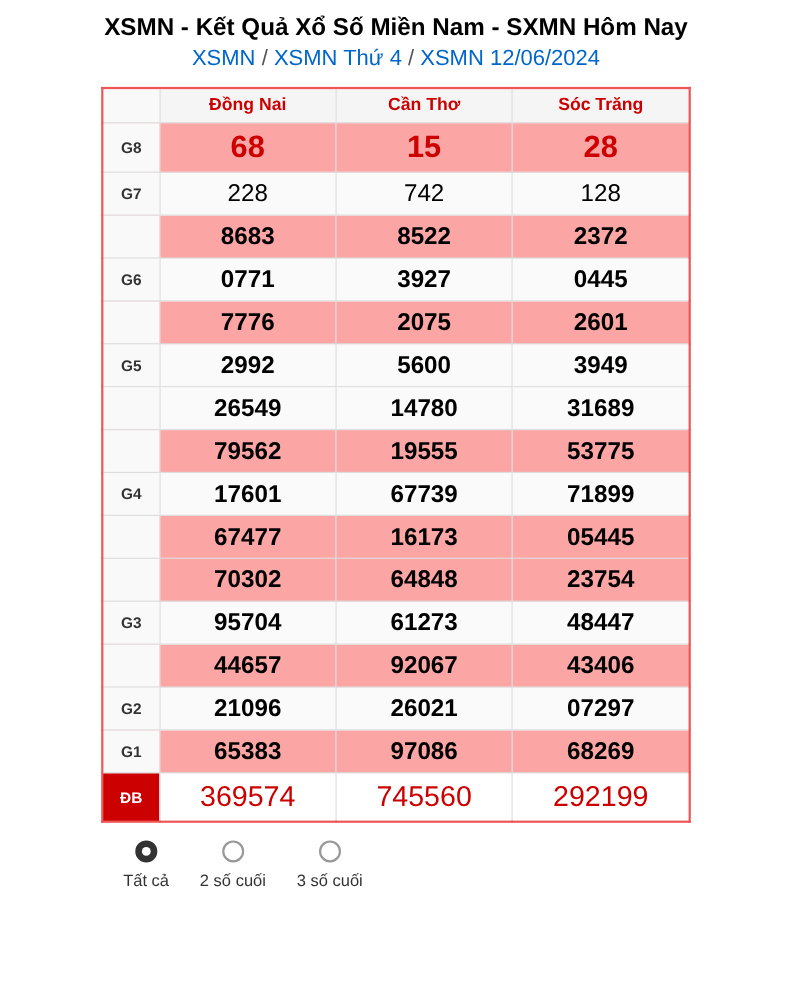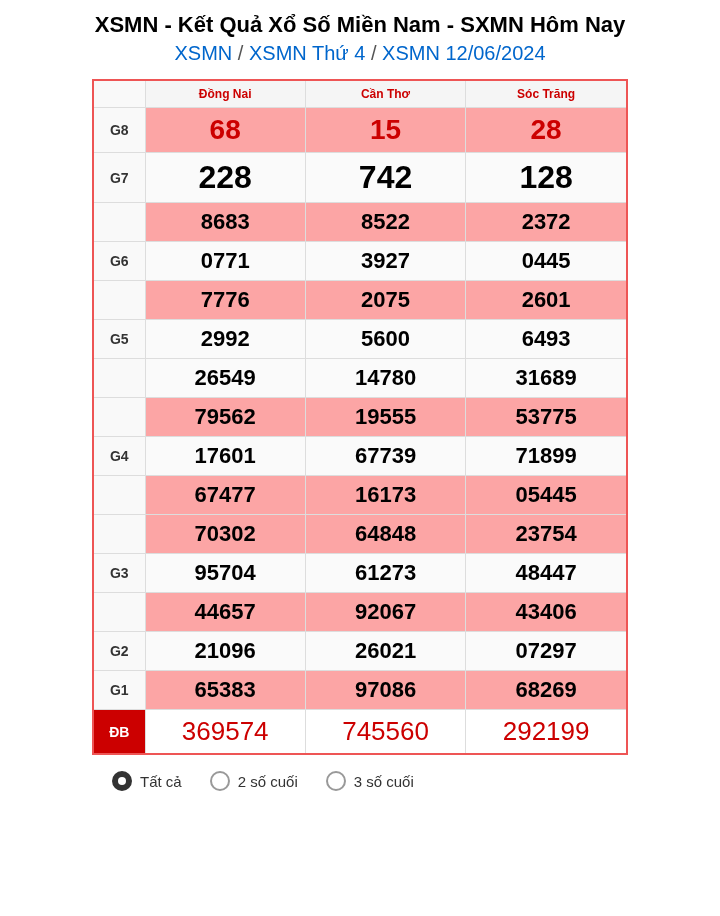--- a/index.html
+++ b/index.html
@@ -51,43 +51,43 @@
       border: 1px solid #ddd;
       text-align: center;
       padding: 6px 4px;
     }
 
     .result-table thead tr {
       background: #f5f5f5;
     }
 
     .col-province {
-      font-size: 12px;
+      font-size: 16px;
       font-weight: bold;
       color: #cc0000;
       padding: 10px 4px;
     }
 
     .col-label {
       font-size: 14px;
       font-weight: bold;
       color: #333;
       background: #f9f9f9;
       width: 52px;
     }
 
     .prize-g8 {
       font-size: 28px;
       font-weight: bold;
       color: #cc0000;
     }
 
     .prize-g7 {
-      font-size: 32px;
-      font-weight: bold;
+      font-size: 22px;
+      font-weight: normal;
       color: #000;
     }
 
     .prize-normal {
       font-size: 22px;
       font-weight: bold;
       color: #000;
     }
 
     .prize-db {
@@ -123,20 +123,21 @@
       padding-left: 20px;
     }
 
     .filter-option {
       display: flex;
       align-items: center;
       gap: 8px;
       font-size: 15px;
       color: #333;
       cursor: pointer;
+      flex-direction: column;
     }
 
     .radio-circle {
       width: 20px;
       height: 20px;
       border-radius: 50%;
       border: 2px solid #999;
       display: flex;
       align-items: center;
       justify-content: center;
@@ -213,21 +214,21 @@
         <td class="col-label"></td>
         <td class="prize-normal">7776</td>
         <td class="prize-normal">2075</td>
         <td class="prize-normal">2601</td>
       </tr>
 
       <tr class="row-stripe2">
         <td class="col-label">G5</td>
         <td class="prize-normal">2992</td>
         <td class="prize-normal">5600</td>
-        <td class="prize-normal">6493</td>
+        <td class="prize-normal">3949</td>
       </tr>
 
       <tr class="row-stripe2">
         <td class="col-label"></td>
         <td class="prize-normal">26549</td>
         <td class="prize-normal">14780</td>
         <td class="prize-normal">31689</td>
       </tr>
       <tr class="row-stripe">
         <td class="col-label"></td>

